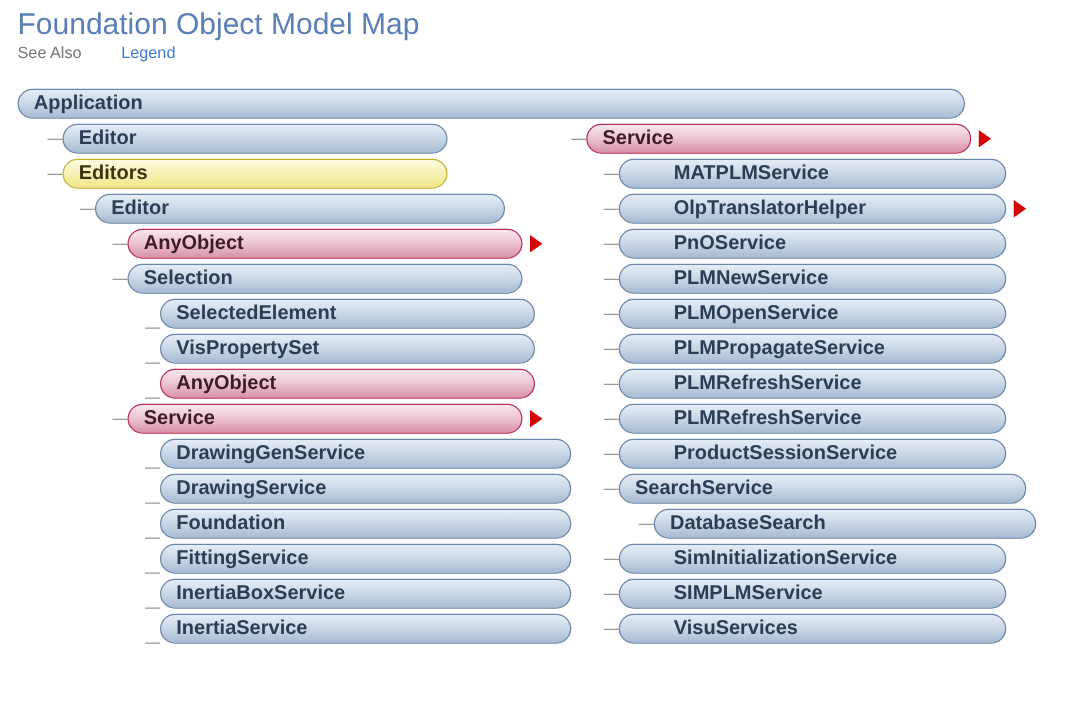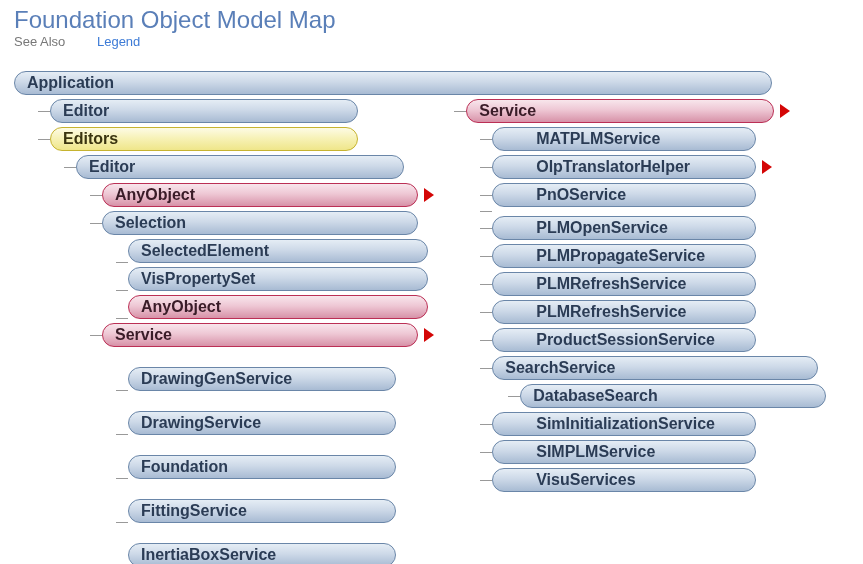--- a/index.html
+++ b/index.html
@@ -79,23 +79,23 @@
   .indent-r0 { padding-left: 0; }
   .indent-r1 { padding-left: 26px; }
   .indent-r2 { padding-left: 54px; }
   
   
   .w-full { width: 758px; }
   .w-l1 { width: 308px; }
   .w-l2 { width: 328px; }
   .w-l3 { width: 316px; }
   .w-l4 { width: 300px; }
-  .w-l5 { width: 268px; margin-top: 16px; }
+  .w-l5 { width: 329px; }
   .w-r1 { width: 308px; }
-  .w-r2 { width: 264px; padding-left: 43px; }
+  .w-r2 { width: 310px; padding-left: 43px; }
   .w-r3 { width: 306px; text-align: right; }
   .w-rss { width: 326px; }
   
   .stub {
     width: 12px; height: 1px; background: #999; display:inline-block; margin-right:0;
   }
 </style>
 </head>
 <body>
 
@@ -194,20 +194,21 @@
         <span class="stub"></span>
         <div class="pill w-r2">OlpTranslatorHelper</div>
         <span class="arrow"></span>
       </div>
       <div class="row indent-r1">
         <span class="stub"></span>
         <div class="pill w-r2">PnOService</div>
       </div>
       <div class="row indent-r1">
         <span class="stub"></span>
+        <div class="pill w-r2">PLMNewService</div>
       </div>
       <div class="row indent-r1">
         <span class="stub"></span>
         <div class="pill w-r2">PLMOpenService</div>
       </div>
       <div class="row indent-r1">
         <span class="stub"></span>
         <div class="pill w-r2">PLMPropagateService</div>
       </div>
       <div class="row indent-r1">

